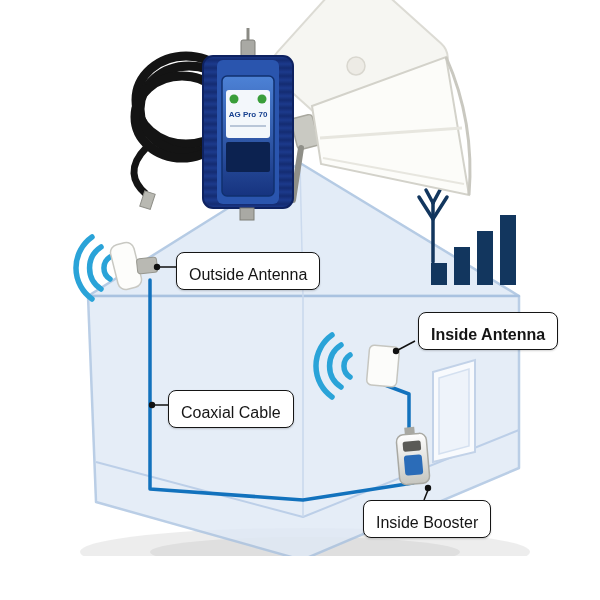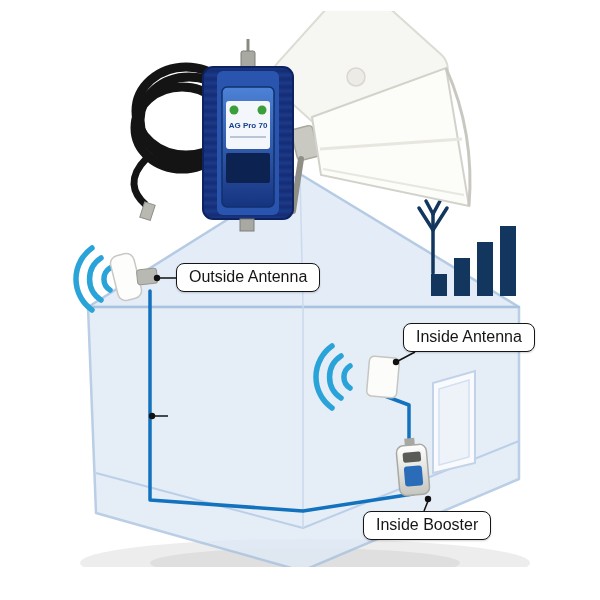--- a/index.html
+++ b/index.html
@@ -1,26 +1,26 @@
 <!DOCTYPE html>
 <html><head>
 <meta charset="utf-8">
 <style>
   html,body { margin:0; padding:0; background:#ffffff; }
   .stage {
     position:relative; width:600px; height:556px; background:#ffffff;
-    font-family:"Liberation Sans", sans-serif; overflow:hidden;margin-top:11px;
+    font-family:"Liberation Sans", sans-serif; overflow:hidden;
   }
   .stage svg { position:absolute; left:0; top:0; }
   .label {
     position:absolute;
     background:#ffffff;
     border:1.8px solid #151515;
     border-radius:8px;
-    padding:3px 12px 4px;
+    padding:12px 12px 4px;
     font-size:16px;
     line-height:20px;
     color:#151515;
     white-space:nowrap;
     box-shadow:0 1px 2px rgba(0,0,0,0.18);
   }
   text.amp-model {
     font-family:"Liberation Sans", sans-serif;
     font-size:8px; font-weight:bold;
     text-anchor:middle;
@@ -159,16 +159,17 @@
     <circle cx="234" cy="99" r="4.5" fill="#3a9e3a"></circle>
     <circle cx="262" cy="99" r="4.5" fill="#3a9e3a"></circle>
     <text class="amp-model" x="248" y="117">AG Pro 70</text>
     <line x1="230" y1="126" x2="266" y2="126" stroke="#b9c6d8" stroke-width="2"></line>
     <rect x="226" y="142" width="44" height="30" rx="2" fill="#0c2250"></rect>
     <rect x="240" y="208" width="14" height="12" fill="#a9a9a4" stroke="#7e7e78" stroke-width="1"></rect>
   </g>
 </svg>
 
 <div class="label" style="left:176px; top:252px;">Outside Antenna</div>
-<div class="label" style="left:403px; top:312px;">Inside Antenna</div>
+<div class="label" style="left:418px; top:312px;font-weight:bold;">Inside Antenna</div>
+<div class="label" style="left:168px; top:390px;">Coaxial Cable</div>
 <div class="label" style="left:363px; top:500px;">Inside Booster</div>
 
 </div>
 
 </body></html>

